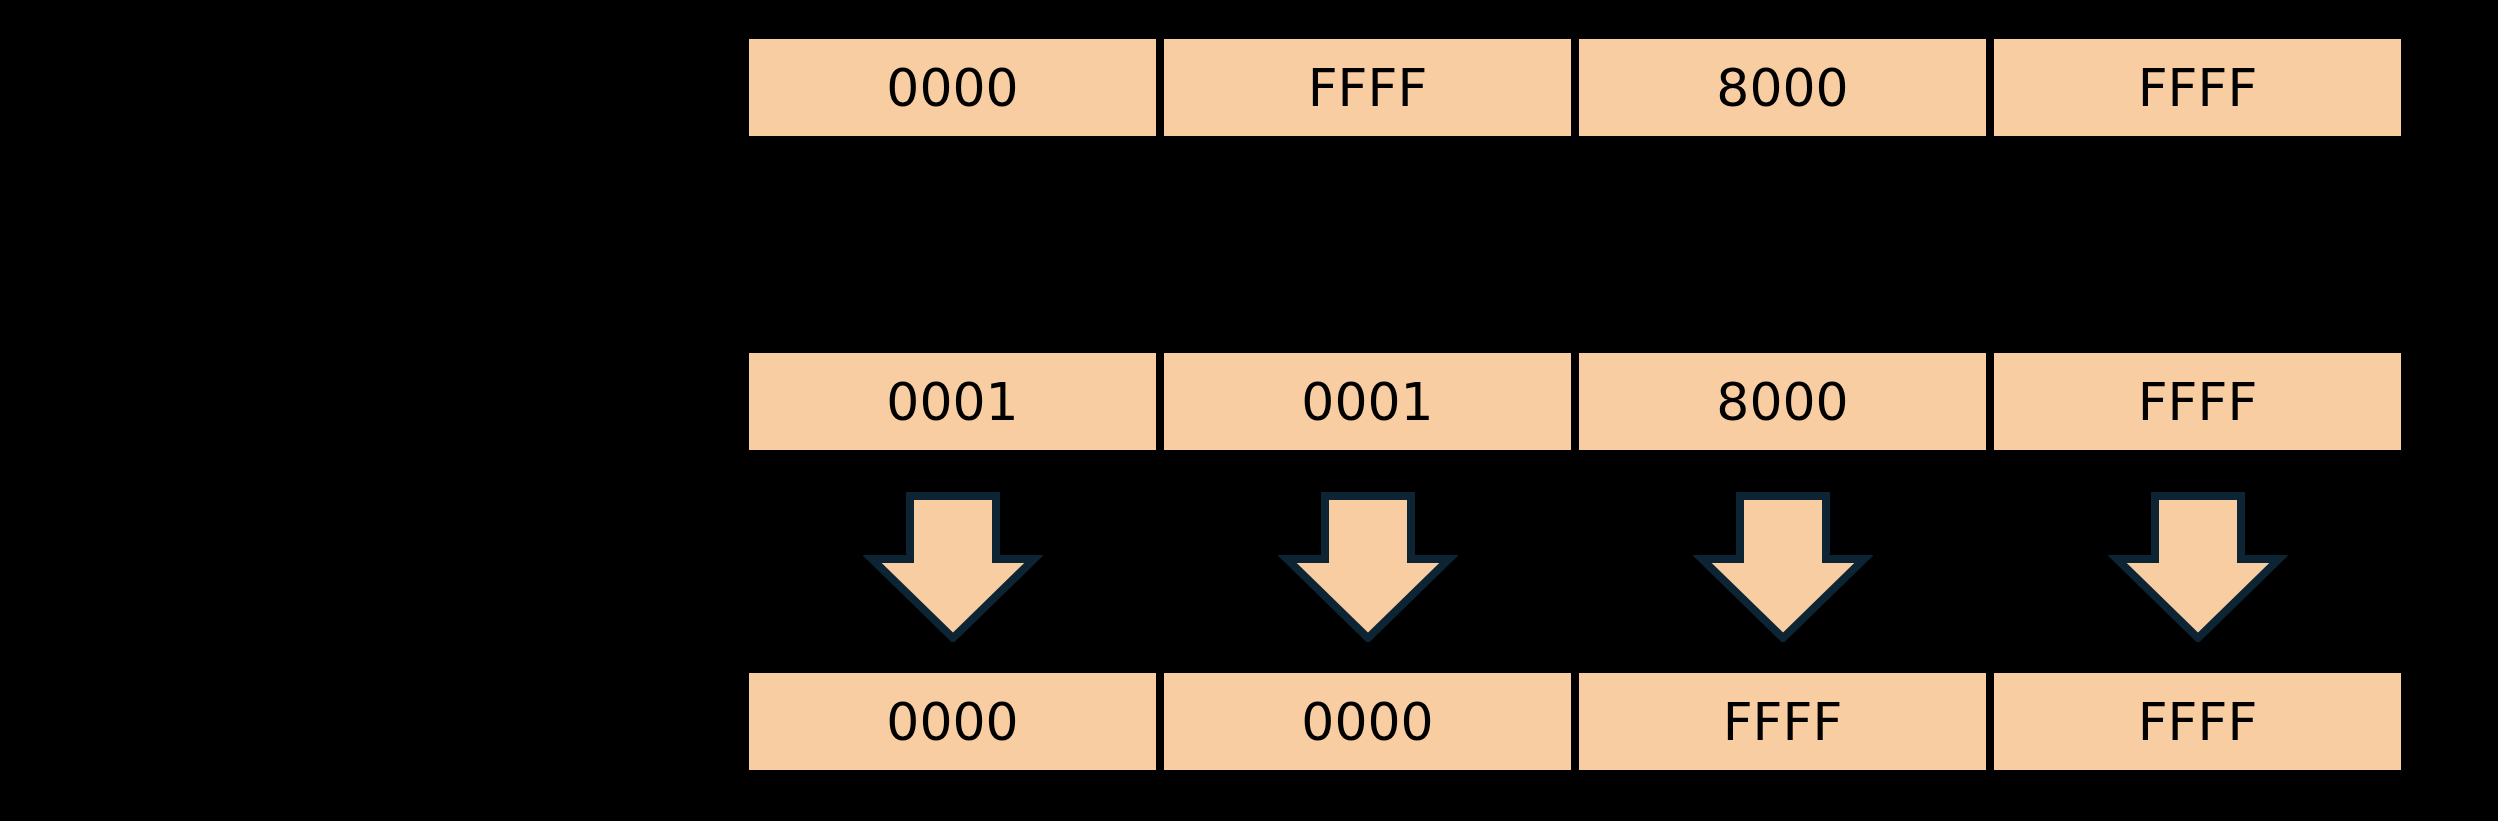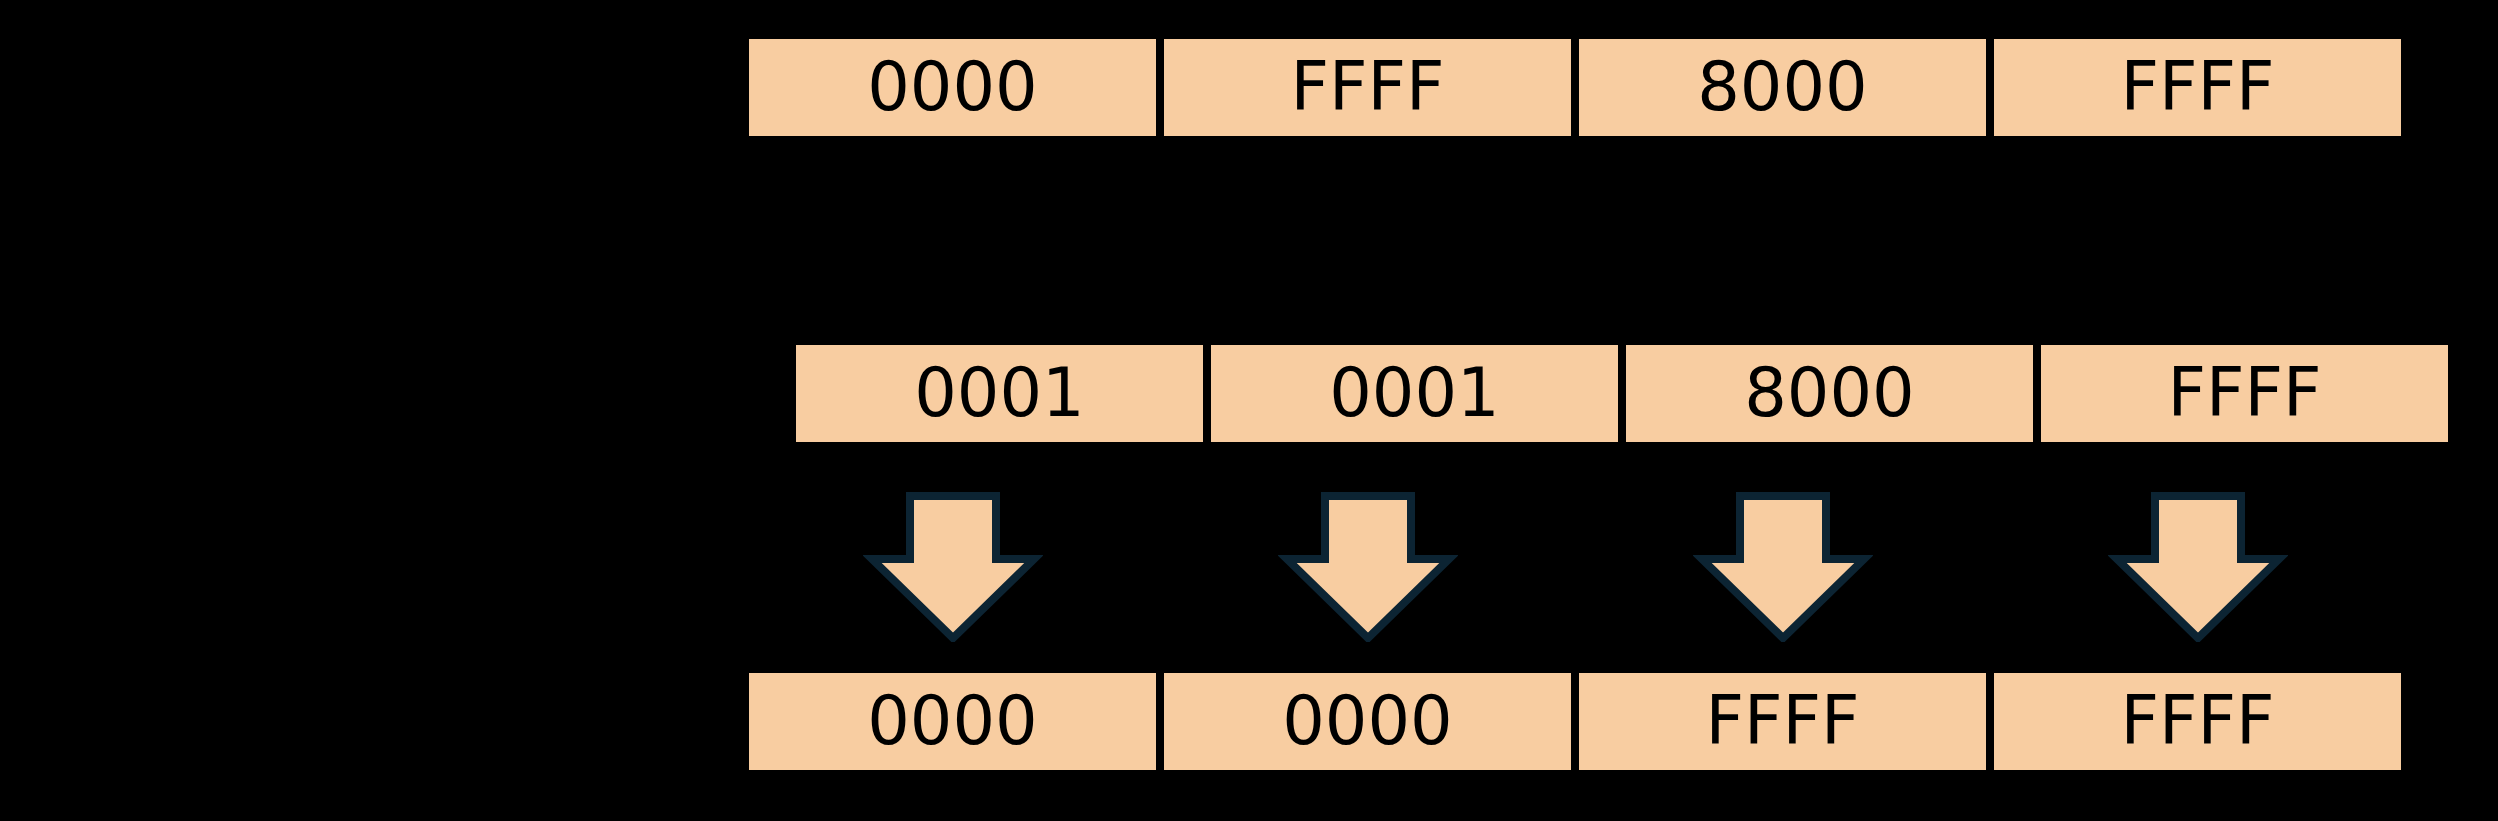--- a/index.html
+++ b/index.html
@@ -16,31 +16,31 @@
     font-family: "DejaVu Sans", sans-serif;
   }
   .cell-row {
     position: absolute;
     left: 749px;
     width: 1656px;
     display: flex;
     gap: 8px;
   }
   .row-1 { top: 39px; }
-  .row-2 { top: 345px; margin-left: 47px; }
+  .row-2 { top: 353px; }
   .row-3 { top: 673px; }
   .hex-cell {
     width: 407px;
     height: 97px;
     background: var(--cell-fill, #f8cda1);
     color: var(--cell-text, #000000);
     display: flex;
     align-items: center;
     justify-content: center;
-    font-size: 67px;
+    font-size: 52px;
     line-height: 1;
     flex: 0 0 407px;
     box-sizing: border-box;
   }
   .arrow-row {
     position: absolute;
     left: 749px;
     top: 492px;
     width: 1656px;
     display: flex;

